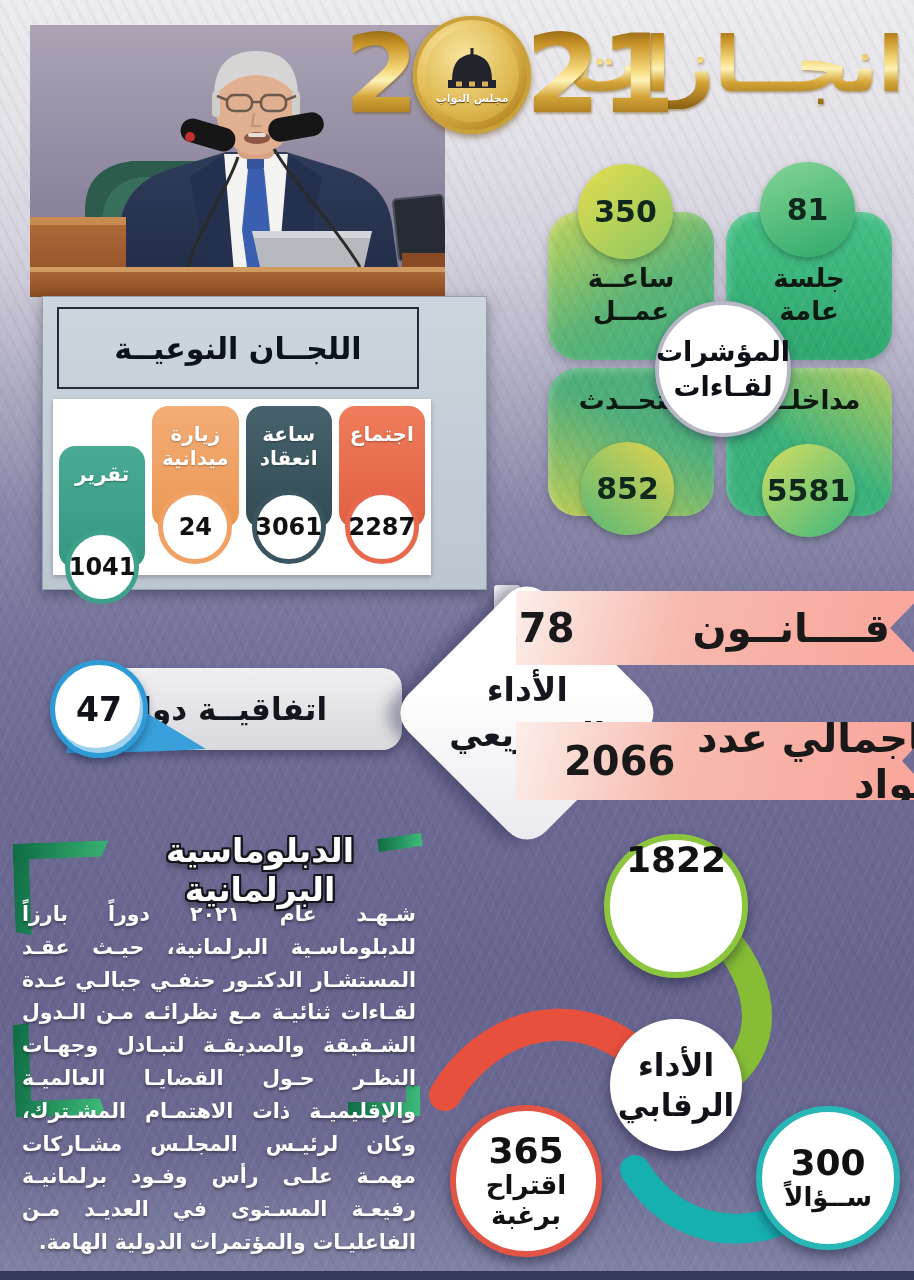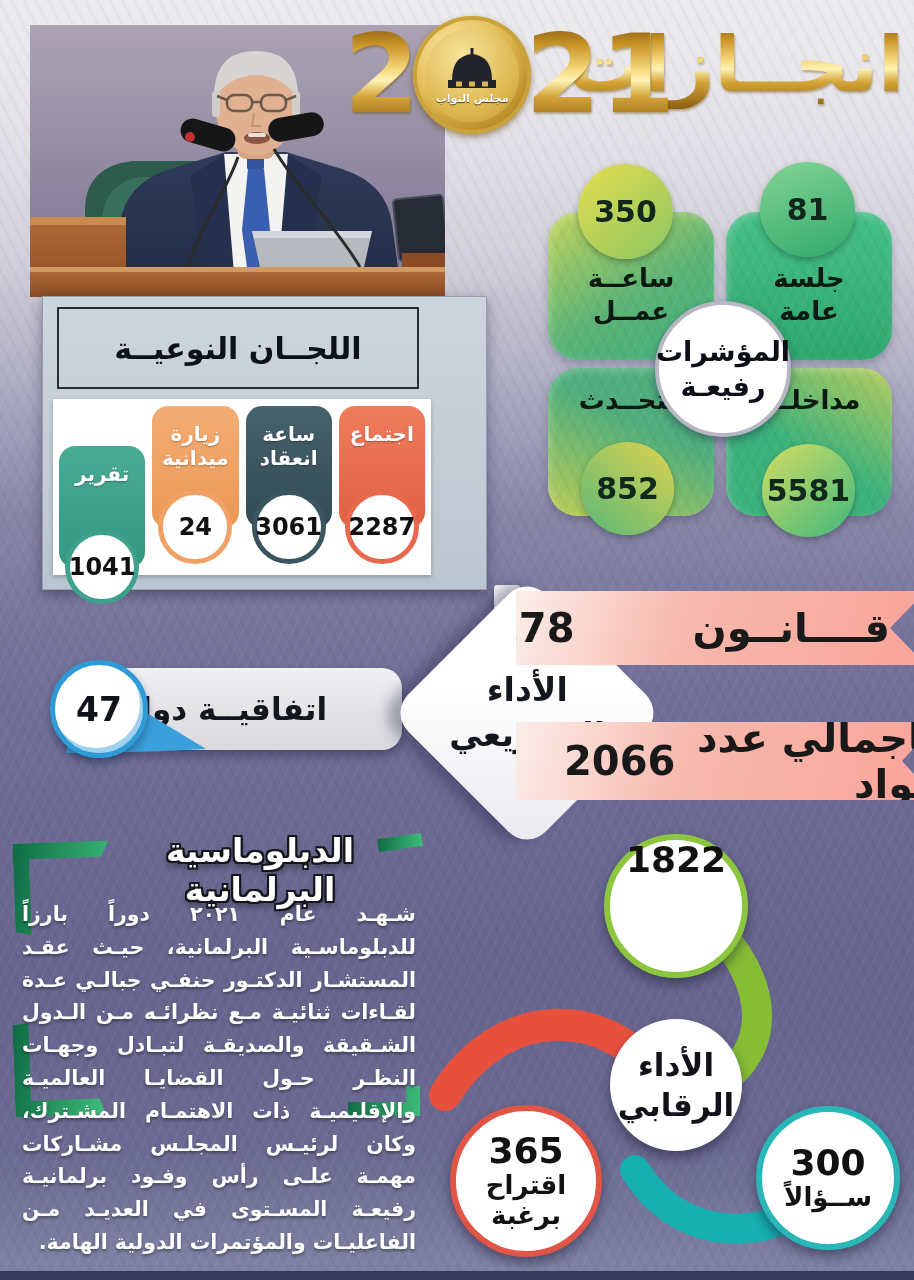--- a/index.html
+++ b/index.html
@@ -241,21 +241,21 @@
   <div id="circ-b" class="num-circle">81</div>
   <div id="lab-a" class="petal-label">ساعــة
 عمــل</div>
   <div id="lab-b" class="petal-label">جلسة
 عامة</div>
   <div id="lab-c" class="petal-label">متحــدث</div>
   <div id="lab-d" class="petal-label">مداخلــة</div>
   <div id="circ-c" class="num-circle">852</div>
   <div id="circ-d" class="num-circle">5581</div>
   <div id="indicators-center" class="abs">المؤشرات
-رفيعـة</div>
+لقـاءات</div>
 
   <div id="spine" class="abs"></div>
   <div id="diamond" class="abs">
     <div class="dtext">الأداء
 التشريعي</div>
   </div>
   <div id="ribbon-law" class="ribbon">
     <span class="rtext">قــــانــون</span>
     <span class="rtext">178</span>
   </div>

